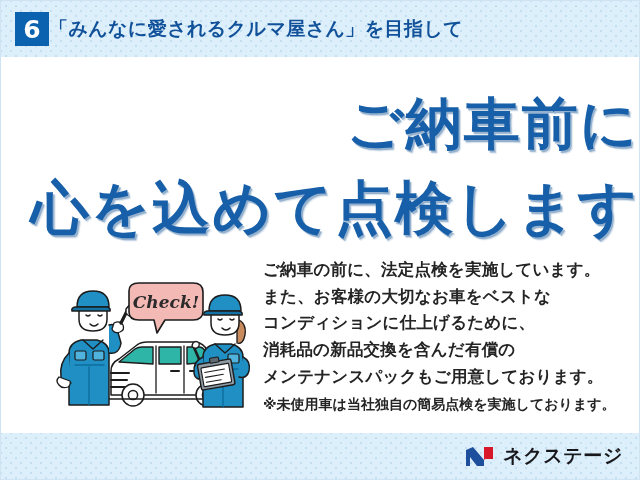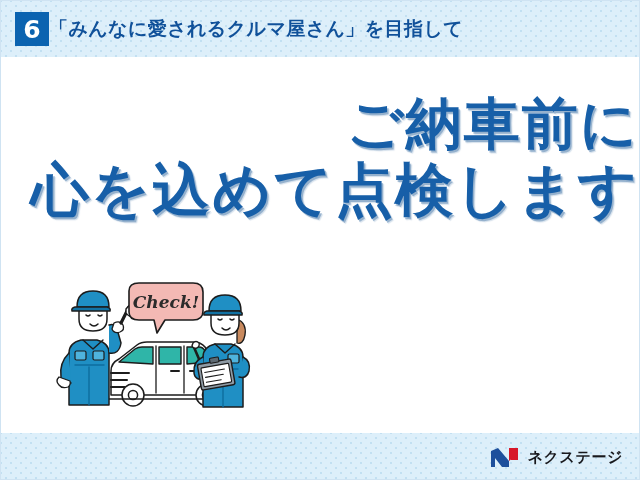--- a/index.html
+++ b/index.html
@@ -66,21 +66,21 @@
     line-height:1.12;
     letter-spacing:2px;
   }
   #headline .hl-line {
     display:block;
     font-size:56px;
     text-shadow:
       1.6px 1.6px 0 rgba(30,90,150,.35),
       2.6px 2.6px 1px rgba(30,90,150,.18);
   }
-  #headline .hl-line.line2 { font-size:58px; margin-top:2px; }
+  #headline .hl-line.line2 { font-size:58px; margin-top:20px; }
 
   
   #body-copy {
     position:absolute;
     left:262px; top:256px;
     width:360px;
     color:#242424;
     font-size:16.5px;
     font-weight:bold;
     line-height:1.62;
@@ -103,21 +103,21 @@
 
   
   #logo-block {
     position:absolute;
     right:16px; bottom:10px;
     display:flex; align-items:center; gap:7px;
   }
   #logo-mark { width:32px; height:23px; display:block; }
   #logo-text {
     color:#18181c;
-    font-size:15px;
+    font-size:19px;
     font-weight:bold;
     letter-spacing:0.6px;
     white-space:nowrap;
   }
 </style>
 </head>
 <body>
 
 <div id="ad">
 
@@ -225,20 +225,28 @@
 
         <g>
           <path d="M76 24 Q76 16 86 16 L140 16 Q150 16 150 25 L150 44 Q150 53 140 53 L112 53 L104 66 L101 53 L86 53 Q76 53 76 45 Z" fill="#f3b9b4" stroke="#1c1c1c" stroke-width="1.6"></path>
         </g>
       </g>
 
       <text x="113" y="41" text-anchor="middle" font-family="'DejaVu Serif','Liberation Serif',serif" font-size="17" font-style="italic" font-weight="bold" fill="#2b2b2b">Check!</text>
     </svg>
   </div>
 
+  <div id="body-copy">
+    <span>ご納車の前に、法定点検を実施しています。</span><br>
+    <span>また、お客様の大切なお車をベストな</span><br>
+    <span>コンディションに仕上げるために、</span><br>
+    <span>消耗品の新品交換を含んだ有償の</span><br>
+    <span>メンテナンスパックもご用意しております。</span>
+    <span class="note">※未使用車は当社独自の簡易点検を実施しております。</span>
+  </div>
 
   <div id="bottom-band" class="dot-band"></div>
 
   <div id="logo-block">
     <svg id="logo-mark" viewBox="0 0 32 23" xmlns="http://www.w3.org/2000/svg" aria-hidden="true">
       <path d="M2 21 L2 5 L9 2 L20 15 L20 21 L13 21 L6 12 L6 21 Z" fill="#1d4f9c"></path>
       <path d="M22 2 L29 2 L29 14 L22 14 Z" fill="#d7182a"></path>
       <path d="M20 15 L20 2 L29 2 L29 8 Z" fill="#d7182a"></path>
     </svg>
     <span id="logo-text">ネクステージ</span>

